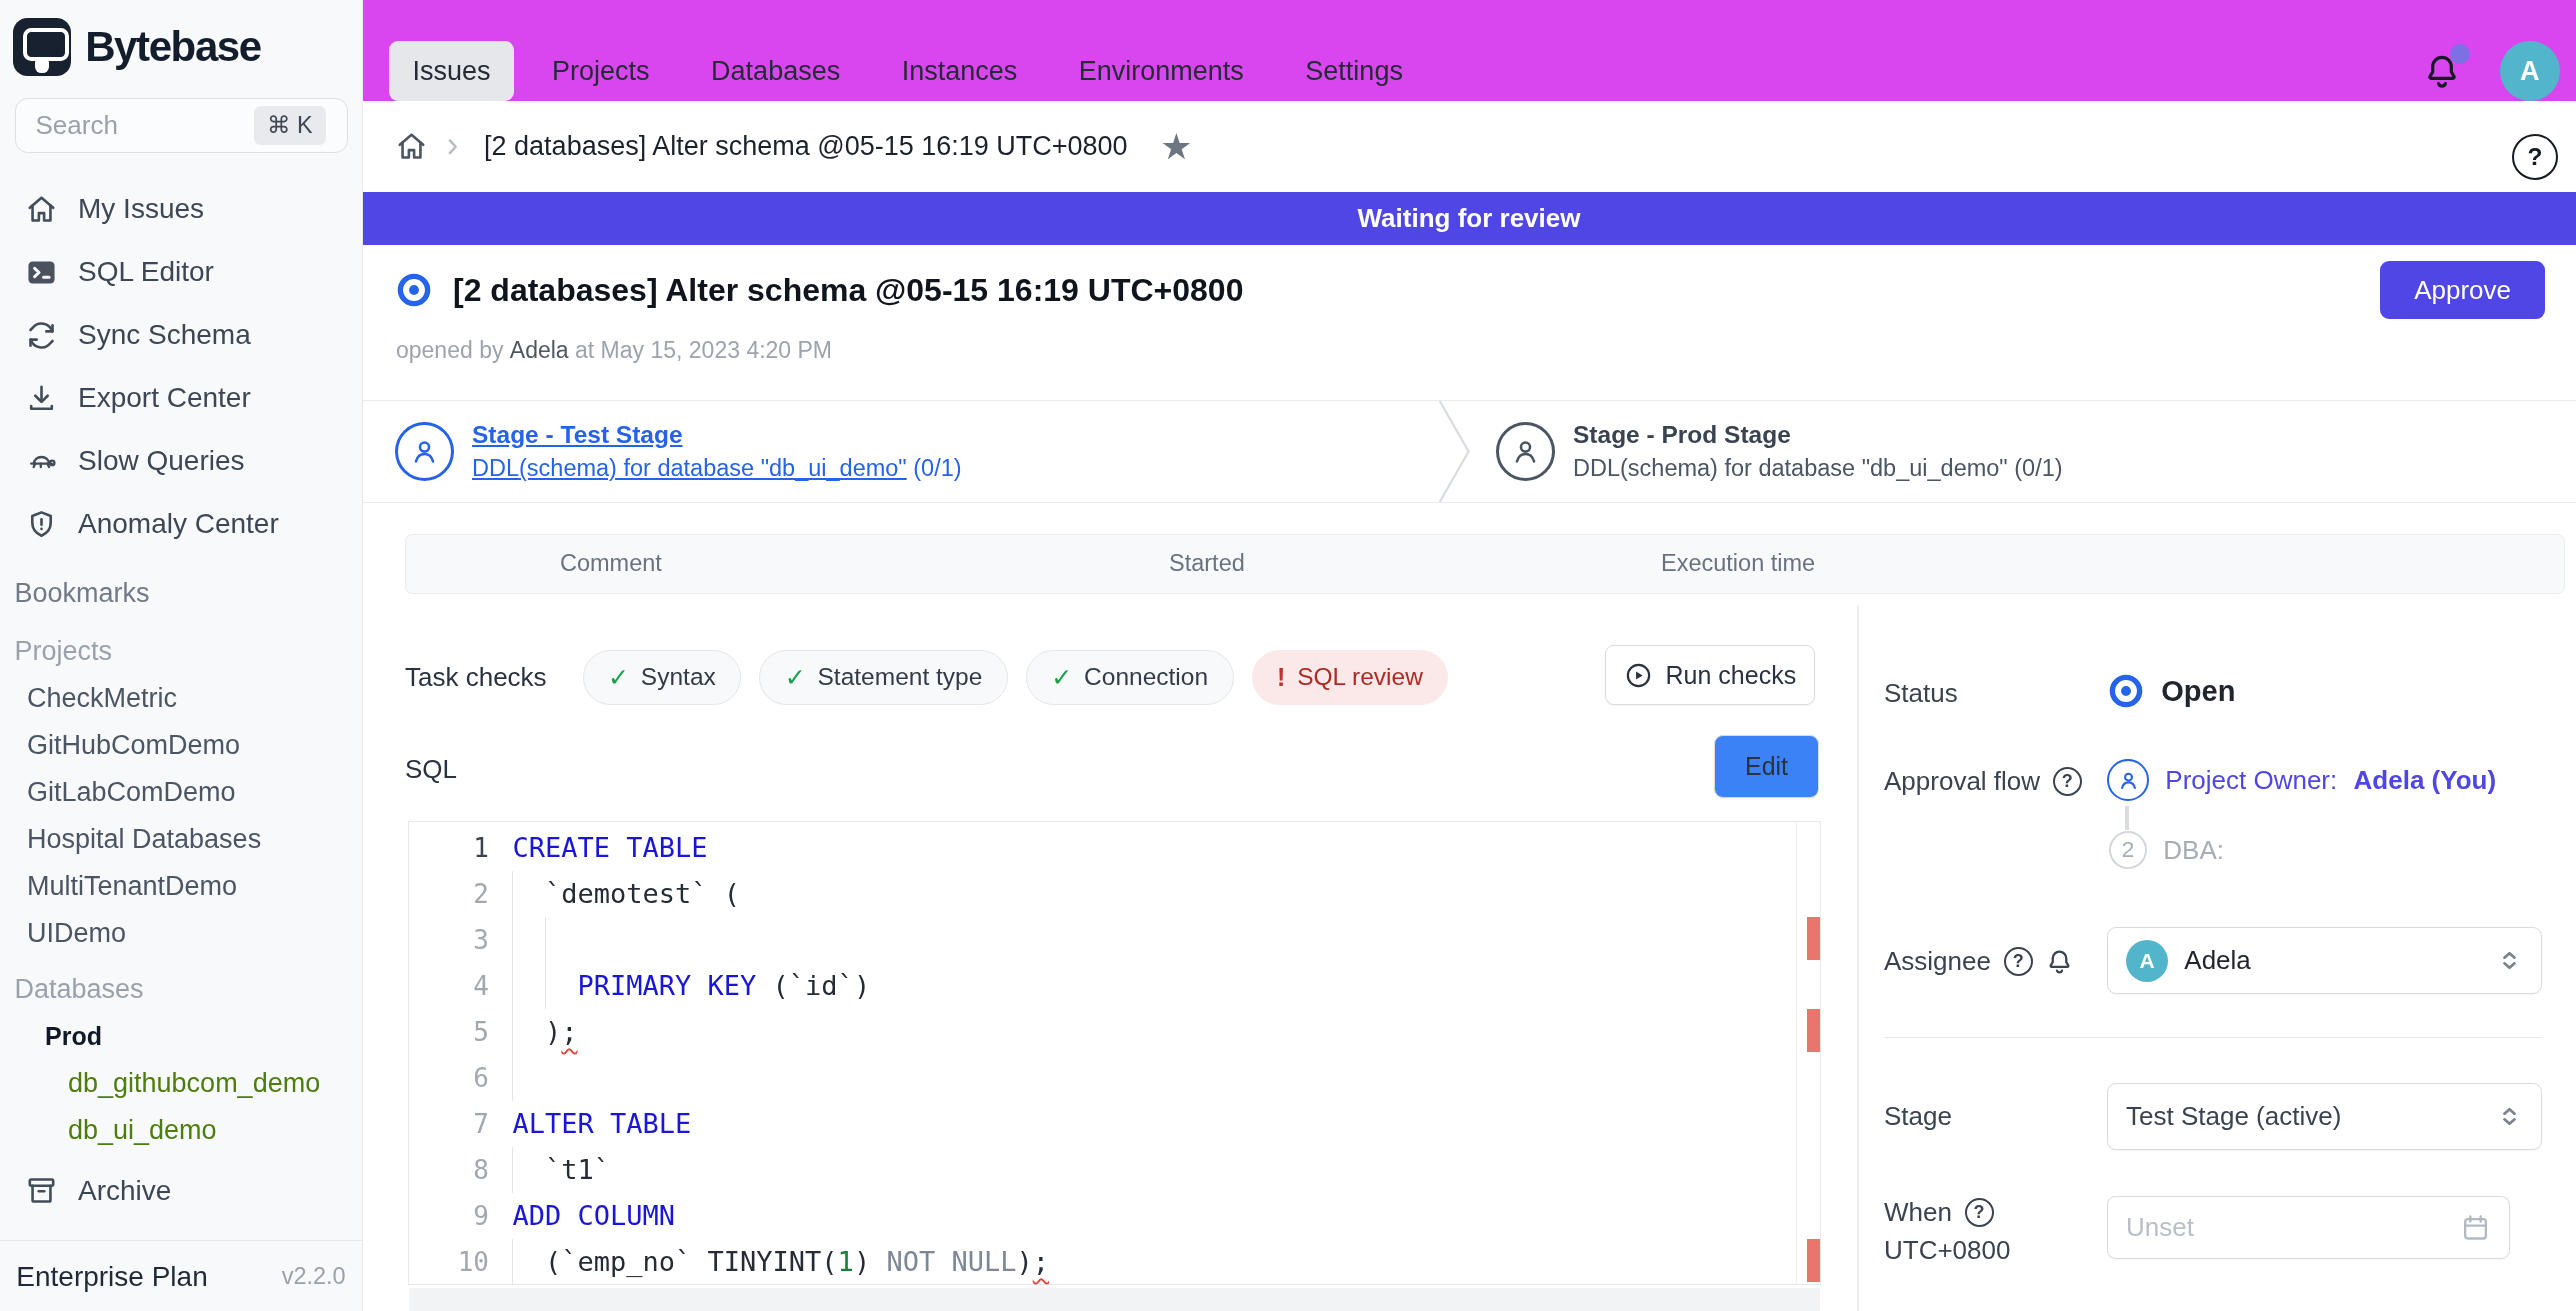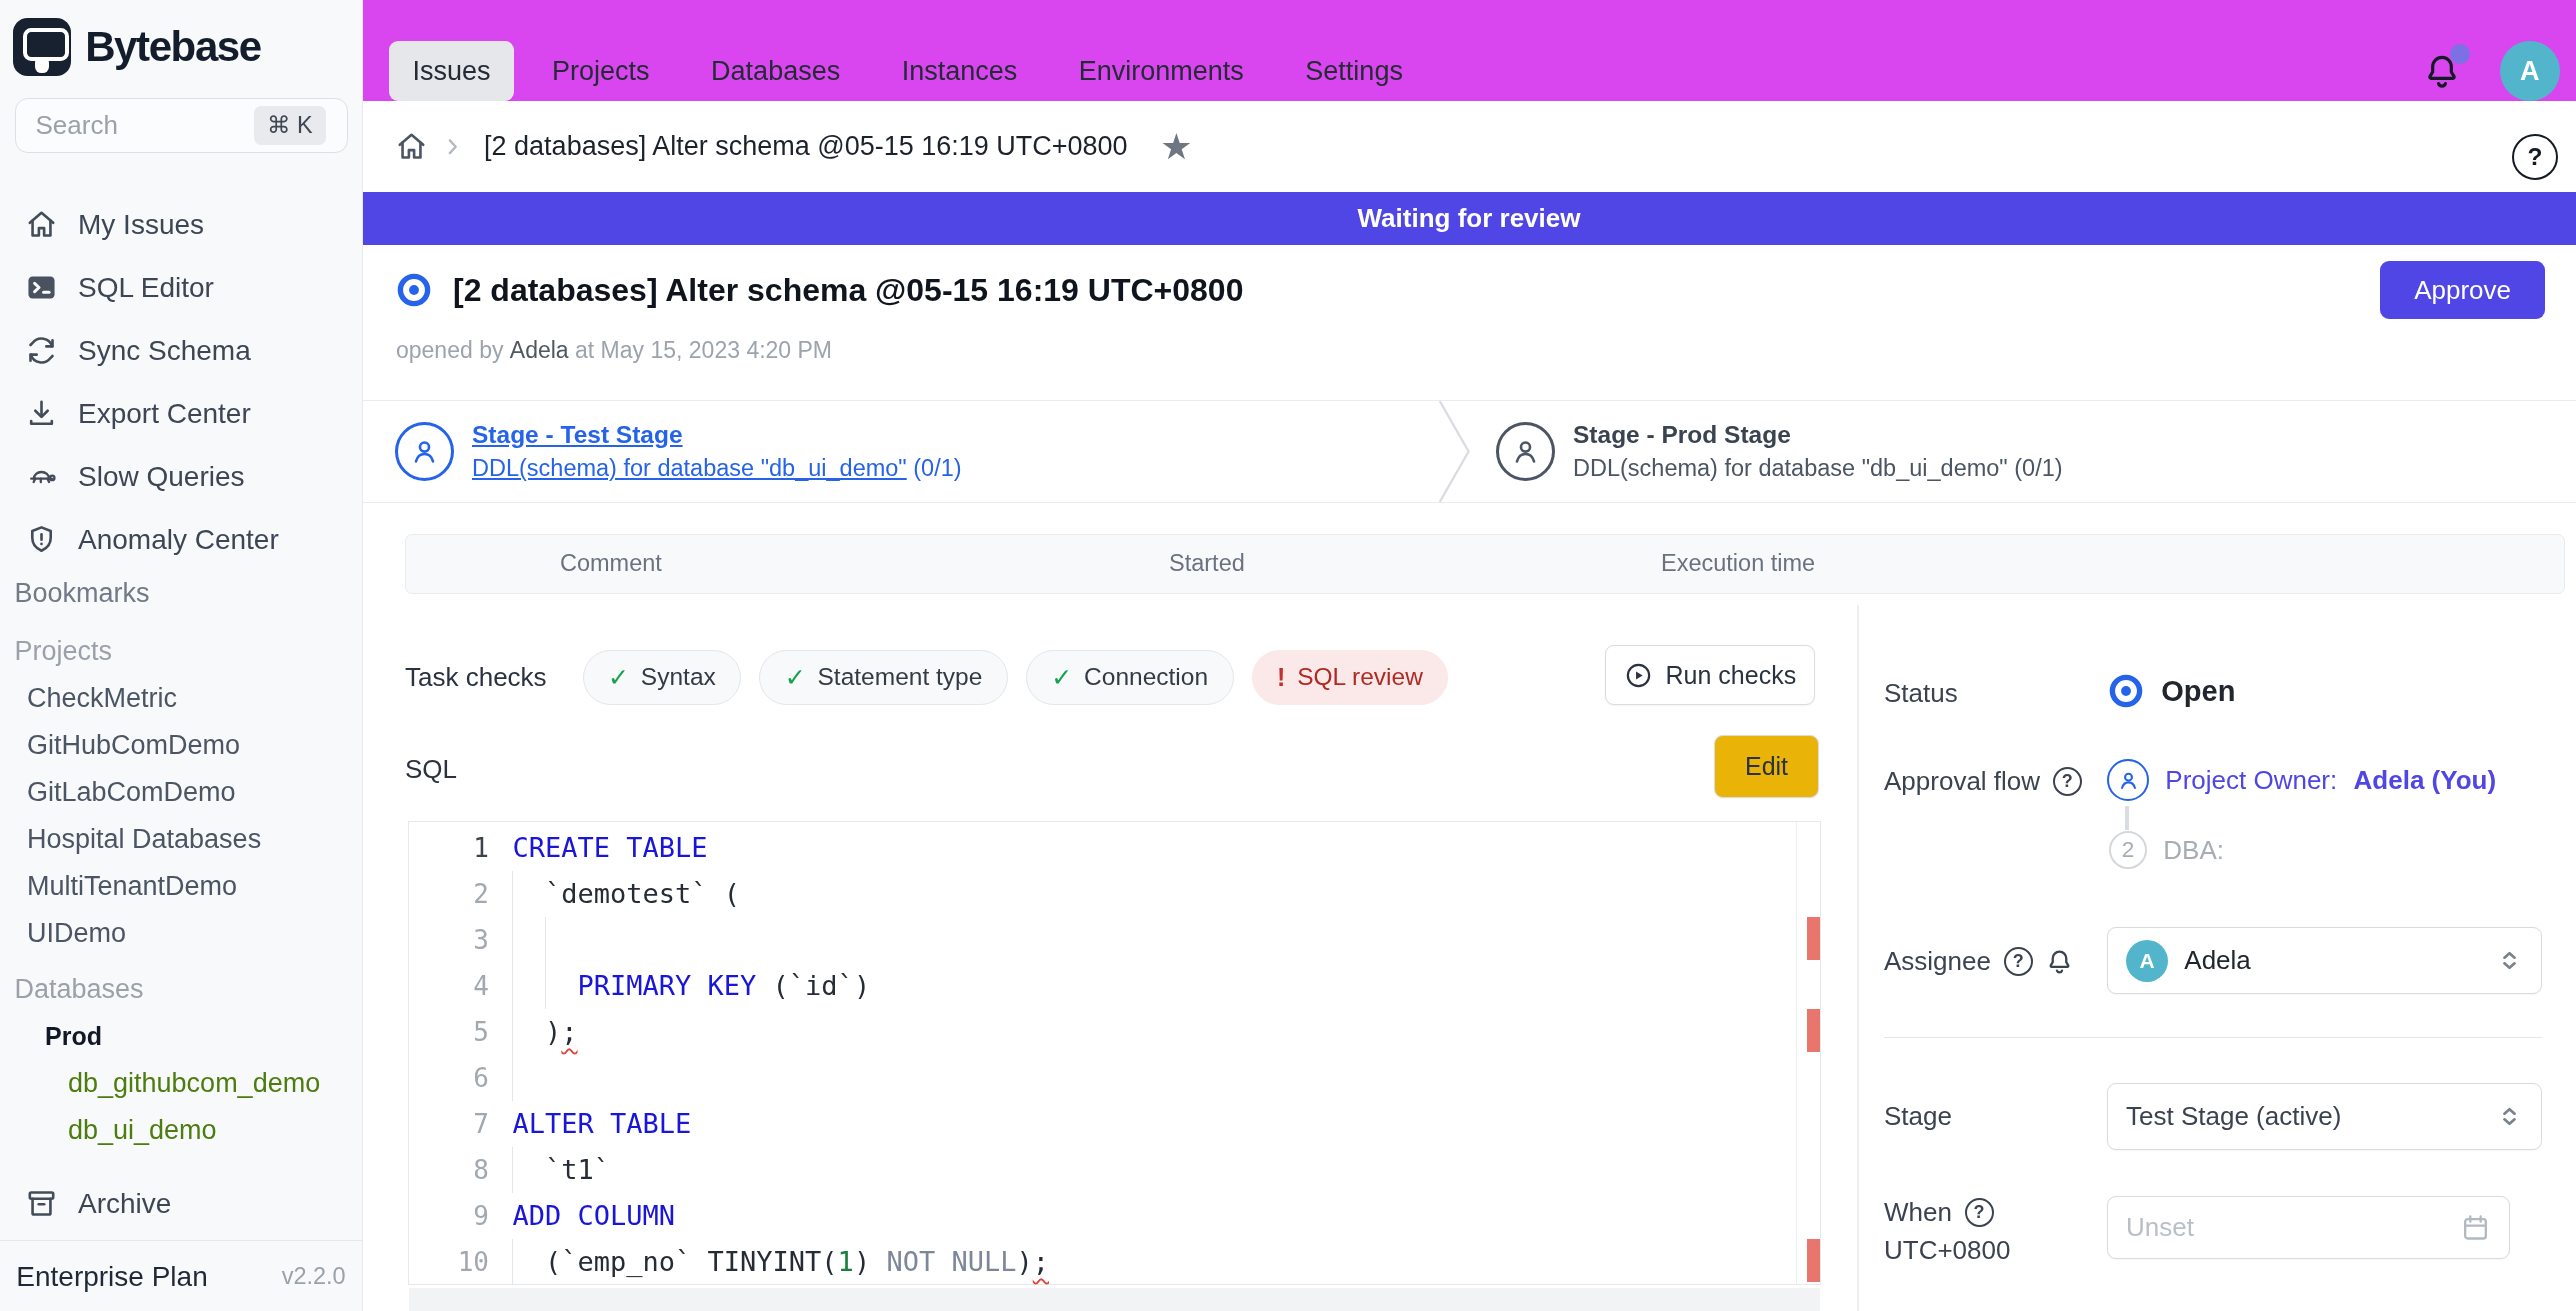--- a/index.html
+++ b/index.html
@@ -13,21 +13,21 @@
   .logo-row{display:flex;align-items:center;gap:14.5px;padding:18px 0 12.7px 12.7px;cursor:pointer;}
   .logo-mark{width:58px;height:58px;background:#182130;border-radius:14.5px;position:relative;flex:none;}
   .logo-screen{position:absolute;left:10px;top:10px;width:38px;height:25px;border:4.5px solid #fff;border-radius:8.2px;}
   .logo-mouth{position:absolute;left:22px;top:40px;width:14.5px;height:14.5px;background:#fff;border-radius:4.5px 4.5px 6.3px 6.3px;}
   .logo-text{font-size:42px;font-weight:800;letter-spacing:-1.4px;color:#141d2b;}
   .search-box{margin:9px 14.5px 0;height:53px;border:1.8px solid #dcdfe4;border-radius:12.7px;background:#fbfcfd;
               display:flex;align-items:center;padding:0 21px 0 20px;cursor:text;}
   .search-ph{font-size:26px;color:#9aa1ab;}
   .kbd{margin-left:auto;background:#e8eaee;border-radius:7.2px;padding:5.4px 12.7px;font-size:23.5px;color:#3f4754;}
   .side-menu{margin-top:25px;}
-  .side-item{display:flex;align-items:flex-end;gap:20px;height:63px;padding-left:25px;font-size:28px;color:#3d4654;cursor:pointer;}
+  .side-item{display:flex;align-items:center;gap:20px;height:63px;padding-left:25px;font-size:28px;color:#3d4654;cursor:pointer;}
   .s-ico{width:33px;height:33px;color:#434c59;flex:none;}
   .s-ico svg{width:33px;height:33px;}
   .side-bookmarks{margin-top:12.7px;padding-left:14.5px;font-size:27px;color:#717a86;height:51px;display:flex;align-items:center;}
   .side-sec{margin-top:9px;padding-left:14.5px;font-size:27px;color:#9aa1ab;height:47px;display:flex;align-items:center;}
   .side-link{padding-left:27px;font-size:27px;color:#4b5563;height:47px;display:flex;align-items:center;cursor:pointer;}
   .db-group-name{padding-left:45px;font-size:25px;font-weight:700;color:#111827;height:47px;display:flex;align-items:center;}
   .db-link{padding-left:68px;font-size:27px;color:#4d7c0f;height:47px;display:flex;align-items:center;cursor:pointer;}
   .side-archive{margin-top:7.2px;height:58px;}
   .plan{position:absolute;left:0;right:0;bottom:0;height:71px;border-top:0.9px solid #e5e7eb;background:#f8f9fa;
         display:flex;align-items:center;padding:0 16.3px;}
@@ -105,21 +105,21 @@
   .pill.fail{background:#fbe9e9;border-color:#fbe9e9;color:#b02a24;}
   .pill.fail .mark{color:#c5302c;font-weight:700;}
   .run-btn{position:absolute;left:1605px;top:645px;width:210px;height:60px;border:0.9px solid #d9dce1;border-radius:9px;
            background:#fff;display:flex;align-items:center;justify-content:center;gap:12.7px;font-size:25px;color:#2a3240;
            box-shadow:0 0.9px 1.8px rgba(0,0,0,.05);cursor:pointer;}
   .run-btn svg{width:29px;height:29px;}
 
   
   .sql-label{position:absolute;left:405px;top:754px;font-size:26px;color:#2a3240;}
   .edit-btn{position:absolute;left:1714px;top:735px;width:105px;height:63px;border:0.9px solid #d9dce1;border-radius:9px;
-            background:#eab308;display:flex;align-items:center;justify-content:center;font-size:25px;color:#2a3240;
+            background:#3b82f6;display:flex;align-items:center;justify-content:center;font-size:25px;color:#2a3240;
             box-shadow:0 0.9px 1.8px rgba(0,0,0,.05);cursor:pointer;}
   .code{position:absolute;left:408px;top:821px;width:1413px;height:464px;border:0.9px solid #e6e8eb;background:#fff;
         font-family:"DejaVu Sans Mono",monospace;font-size:27px;padding-top:2.7px;box-sizing:border-box;}
   .cl{position:relative;height:46px;line-height:46px;white-space:pre;display:flex;}
   .ln{width:80px;flex:none;text-align:right;color:#a2a8b0;font-size:26px;}
   .ln.cur{color:#3c434e;}
   .lc{padding-left:23.5px;position:relative;z-index:1;}
   .gd{position:absolute;top:0;bottom:0;width:0.9px;background:#e3e5e8;z-index:0;}
   .tk-kw{color:#1a16d9;} .tk-pl{color:#262c35;} .tk-str{color:#d43a3a;} .tk-num{color:#1a7f37;} .tk-atom{color:#7d8798;}
   .sq{text-decoration:underline wavy #e0443a 2.3px;text-underline-offset:7.2px;text-decoration-skip-ink:none;}

